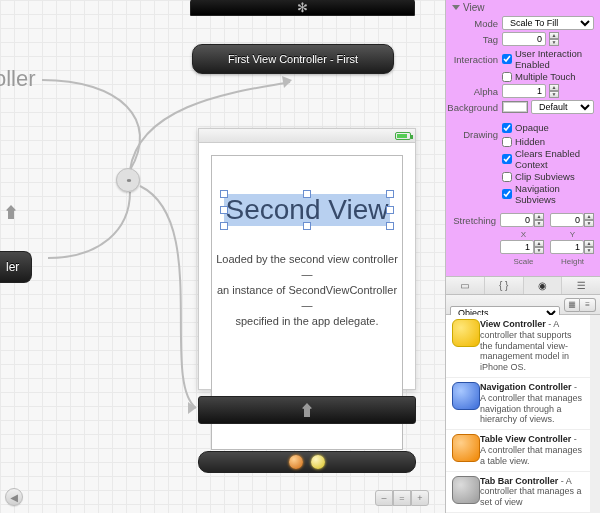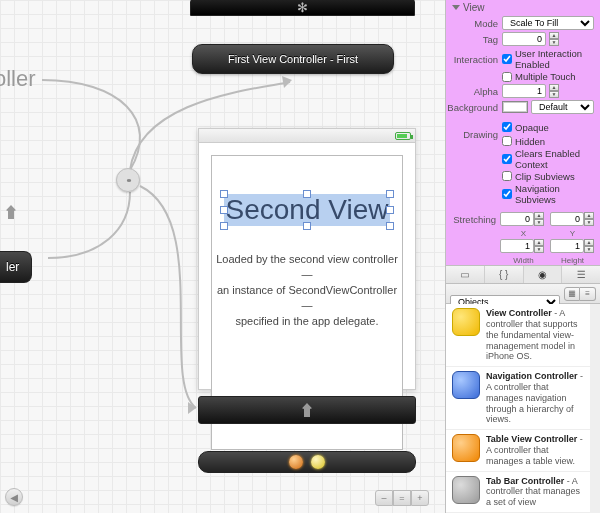--- a/index.html
+++ b/index.html
@@ -100,21 +100,21 @@
   .lib-tabs { display:flex; height:18px; border-bottom:1px solid #bfbfbf; background:linear-gradient(#f4f4f4,#e2e2e2);}
   .lib-tabs .t{ flex:1; display:flex; align-items:center; justify-content:center; font-size:10px; color:#666; border-right:1px solid #cfcfcf;}
   .lib-tabs .t:last-child{border-right:none;}
   .lib-tabs .t.active{ background:#e8e8e8; color:#333;}
   .lib-filter { display:flex; align-items:center; height:20px; background:linear-gradient(#f4f4f4,#e4e4e4); border-bottom:1px solid #bfbfbf; padding:0 4px; gap:4px;}
   .lib-filter select{ flex:1; height:14px;margin-top:16px;}
   .viewmode{ display:flex;}
   .viewmode span{ width:16px; height:14px; border:1px solid #aaa; background:linear-gradient(#fafafa,#e0e0e0); display:flex; align-items:center; justify-content:center; font-size:8px; color:#666;}
   .viewmode span:first-child{border-radius:3px 0 0 3px;} .viewmode span:last-child{border-radius:0 3px 3px 0; border-left:none;}
   .lib-list{ flex:1; overflow:hidden; background:#fff;}
-  .lib-item{ display:flex; gap:6px; padding:4px 6px; border-bottom:1px solid #eee;}
+  .lib-item{ display:flex; padding:4px 6px; border-bottom:1px solid #eee;}
   .lib-icon{ width:28px; height:28px; border-radius:6px; flex-shrink:0;}
   .li-yellow{ background: radial-gradient(circle at 30% 30%,#ffe77a,#f0b800); border:1px solid #cba900;}
   .li-orange{ background: radial-gradient(circle at 30% 30%,#ffcf8a,#f08500); border:1px solid #c96e00;}
   .li-blue{ background: radial-gradient(circle at 30% 30%,#a8c8ff,#3a6bd8); border:1px solid #2a52a8;}
   .li-gray{ background: radial-gradient(circle at 30% 30%,#dcdcdc,#9a9a9a); border:1px solid #7a7a7a;}
   .lib-text{ font-size:9px; color:#555; line-height:1.2;}
   .lib-text b{ color:#222;}
   .scrollbar{ width:10px; background:#efefef;}
 </style>
 </head>
@@ -311,21 +311,21 @@
           <input type="text" style="width: 34px;" value="1">
           <div class="stepper">
             <span>▲</span>
             <span>▼</span>
           </div>
         </div>
     </div>
   </div>
   <div class="stretchgrp">
     <div class="stretchcol" style="width:44px;">
-        <span class="stretchlbl">Width</span>
+        <span class="stretchlbl">Scale</span>
       </div>
     <div class="stretchcol" style="width:44px;">
         <span class="stretchlbl">Height</span>
       </div>
   </div>
 
   <div class="lib">
     <div class="lib-tabs">
       <div class="t">▭</div>
       <div class="t">{ }</div>

